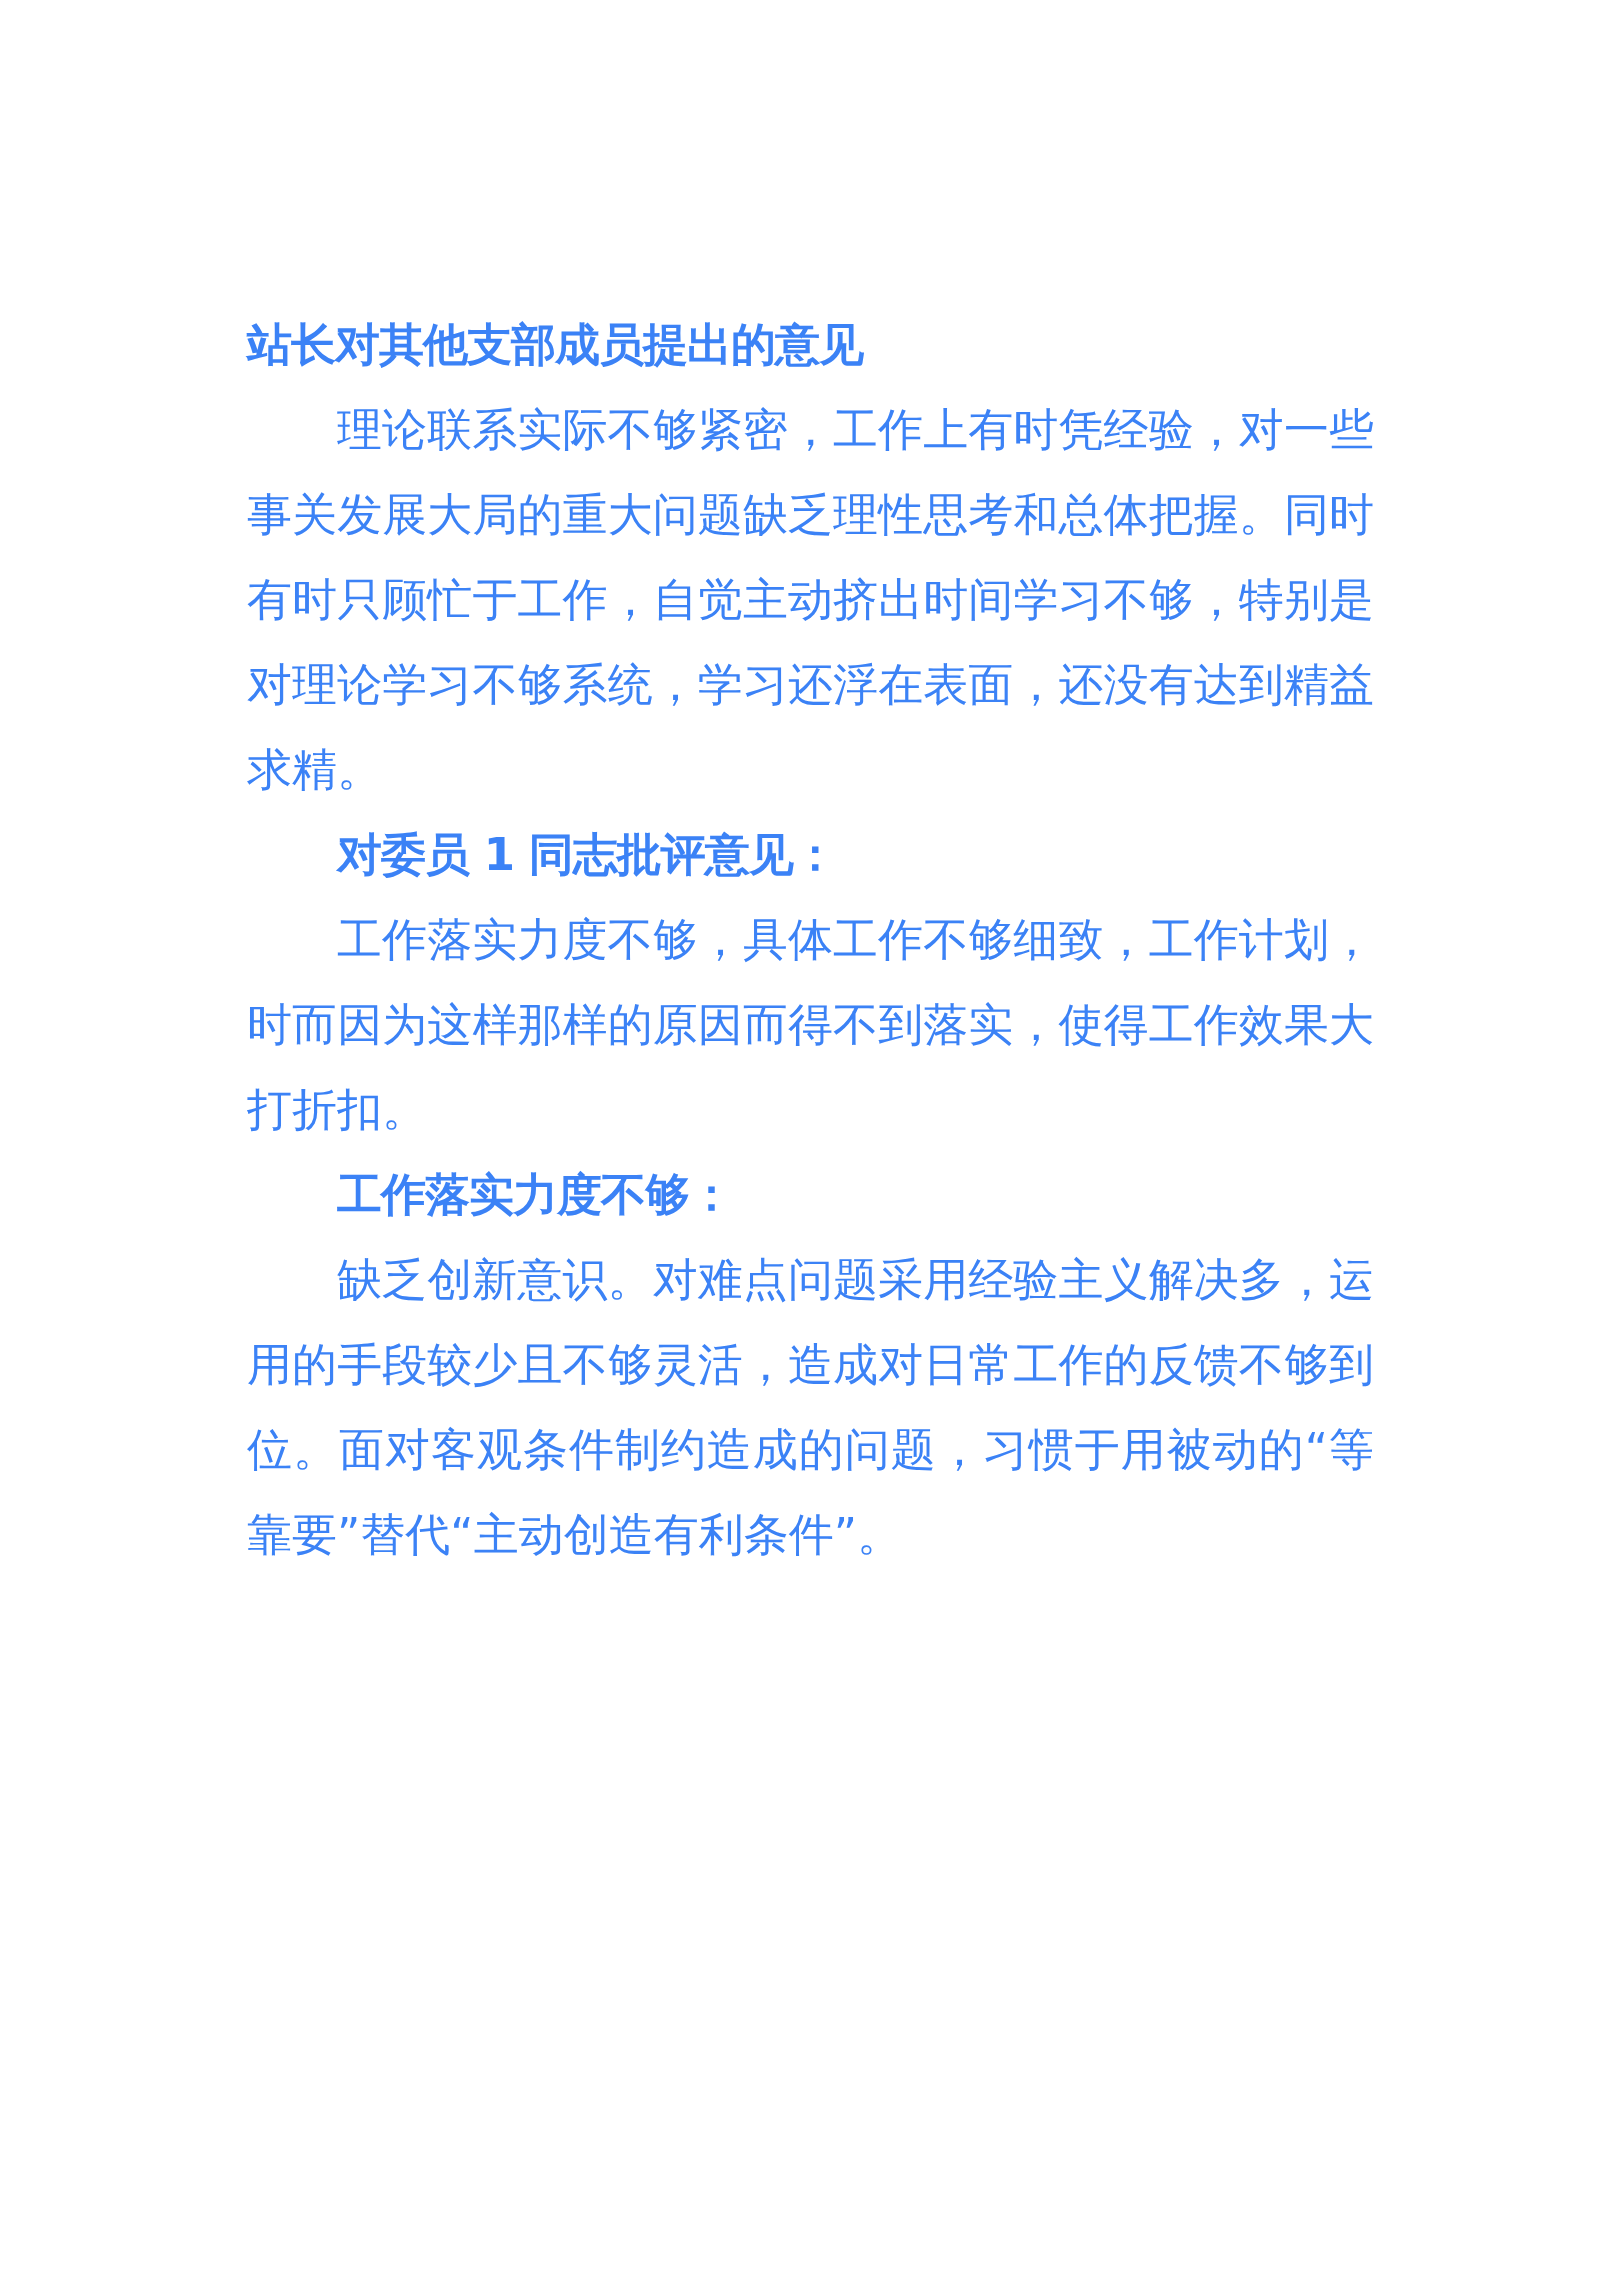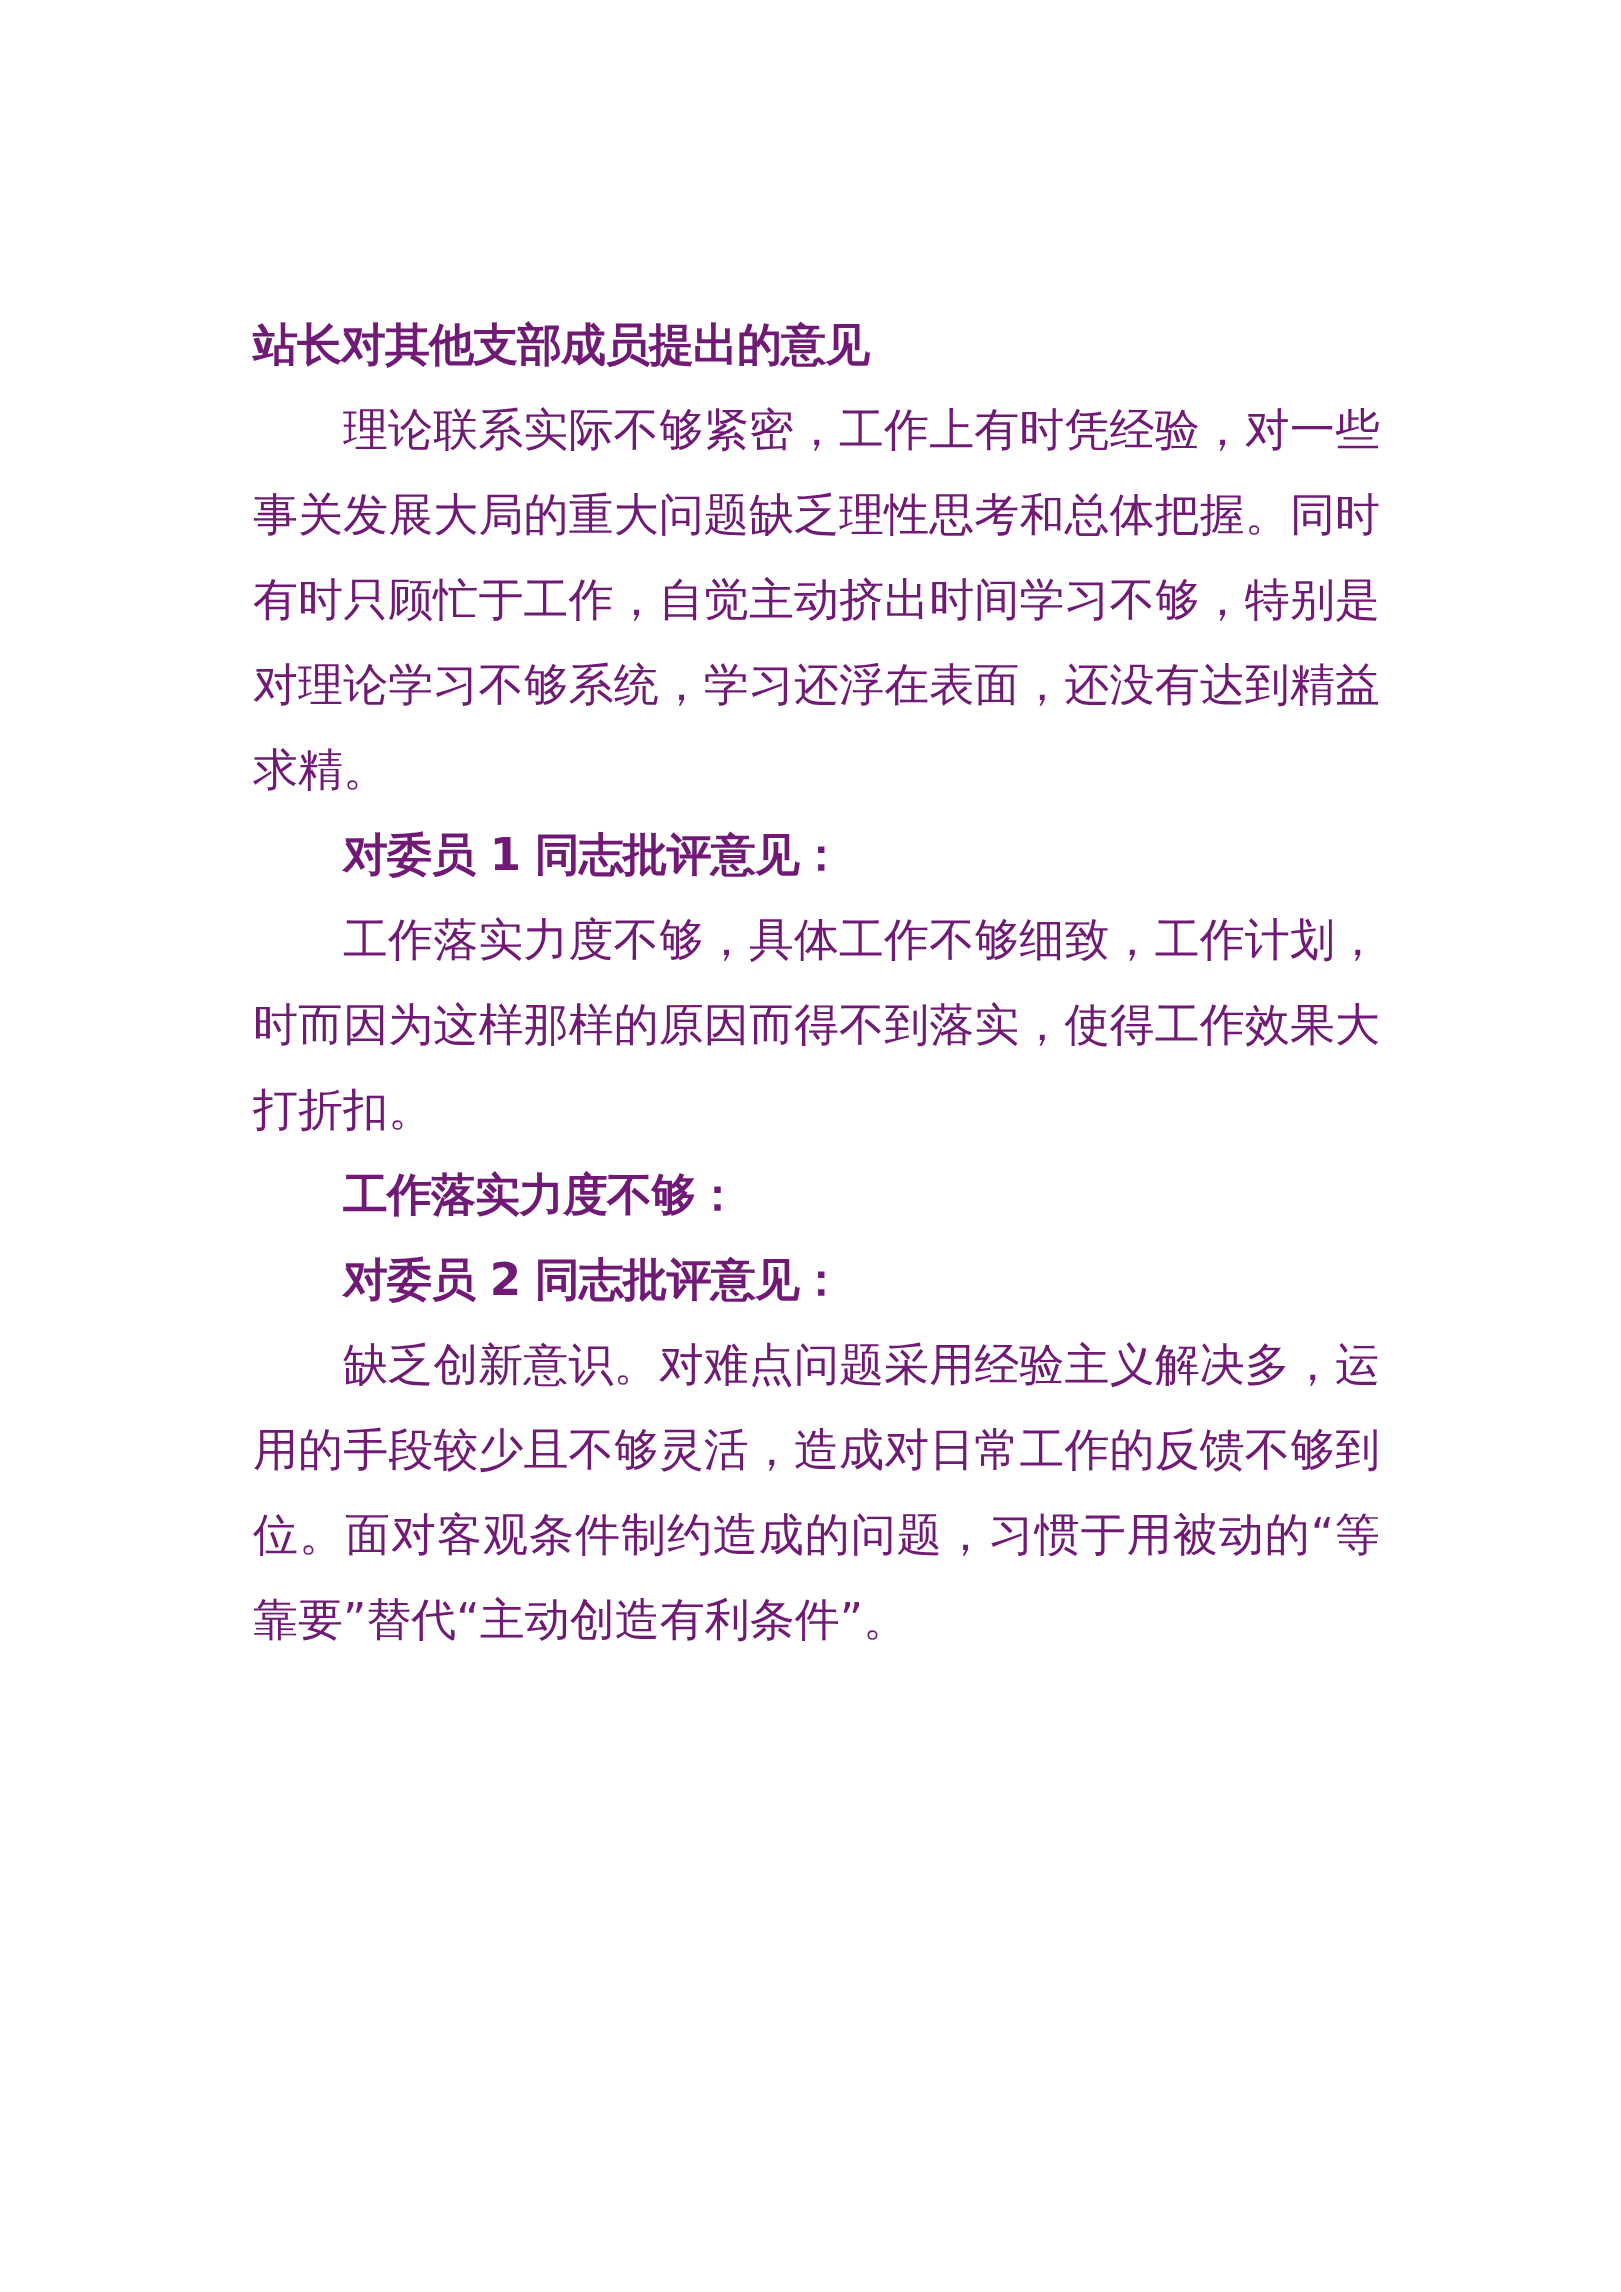--- a/index.html
+++ b/index.html
@@ -8,24 +8,24 @@
     background: #ffffff;
   }
   body {
     width: 1621px;
     height: 2293px;
     position: relative;
     overflow: hidden;
   }
   .page {
     position: absolute;
-    left: 253px;
+    left: 247px;
     top: 302px;
     width: 1127px;
-    color: #701a75;
+    color: #3b82f6;
     font-family: "DejaVu Sans", "Liberation Sans", sans-serif;
     font-size: 45px;
     line-height: 85px;
   }
   .doc-title {
     font-weight: bold;
     margin: 0;
     font-size: 45px;
     line-height: 85px;
     letter-spacing: -1px;
@@ -57,17 +57,16 @@
   <section>
     <p class="section-heading">对委员 1 同志批评意见：</p>
     <p class="section-body">工作落实力度不够，具体工作不够细致，工作计划，时而因为这样那样的原因而得不到落实，使得工作效果大打折扣。</p>
   </section>
 
   <section>
     <p class="section-heading">工作落实力度不够：</p>
   </section>
 
   <section>
-    <p class="section-heading">对委员 2 同志批评意见：</p>
     <p class="section-body">缺乏创新意识。对难点问题采用经验主义解决多，运用的手段较少且不够灵活，造成对日常工作的反馈不够到位。面对客观条件制约造成的问题，习惯于用被动的“等靠要”替代“主动创造有利条件”。</p>
   </section>
 </div>
 
 
 </body></html>

